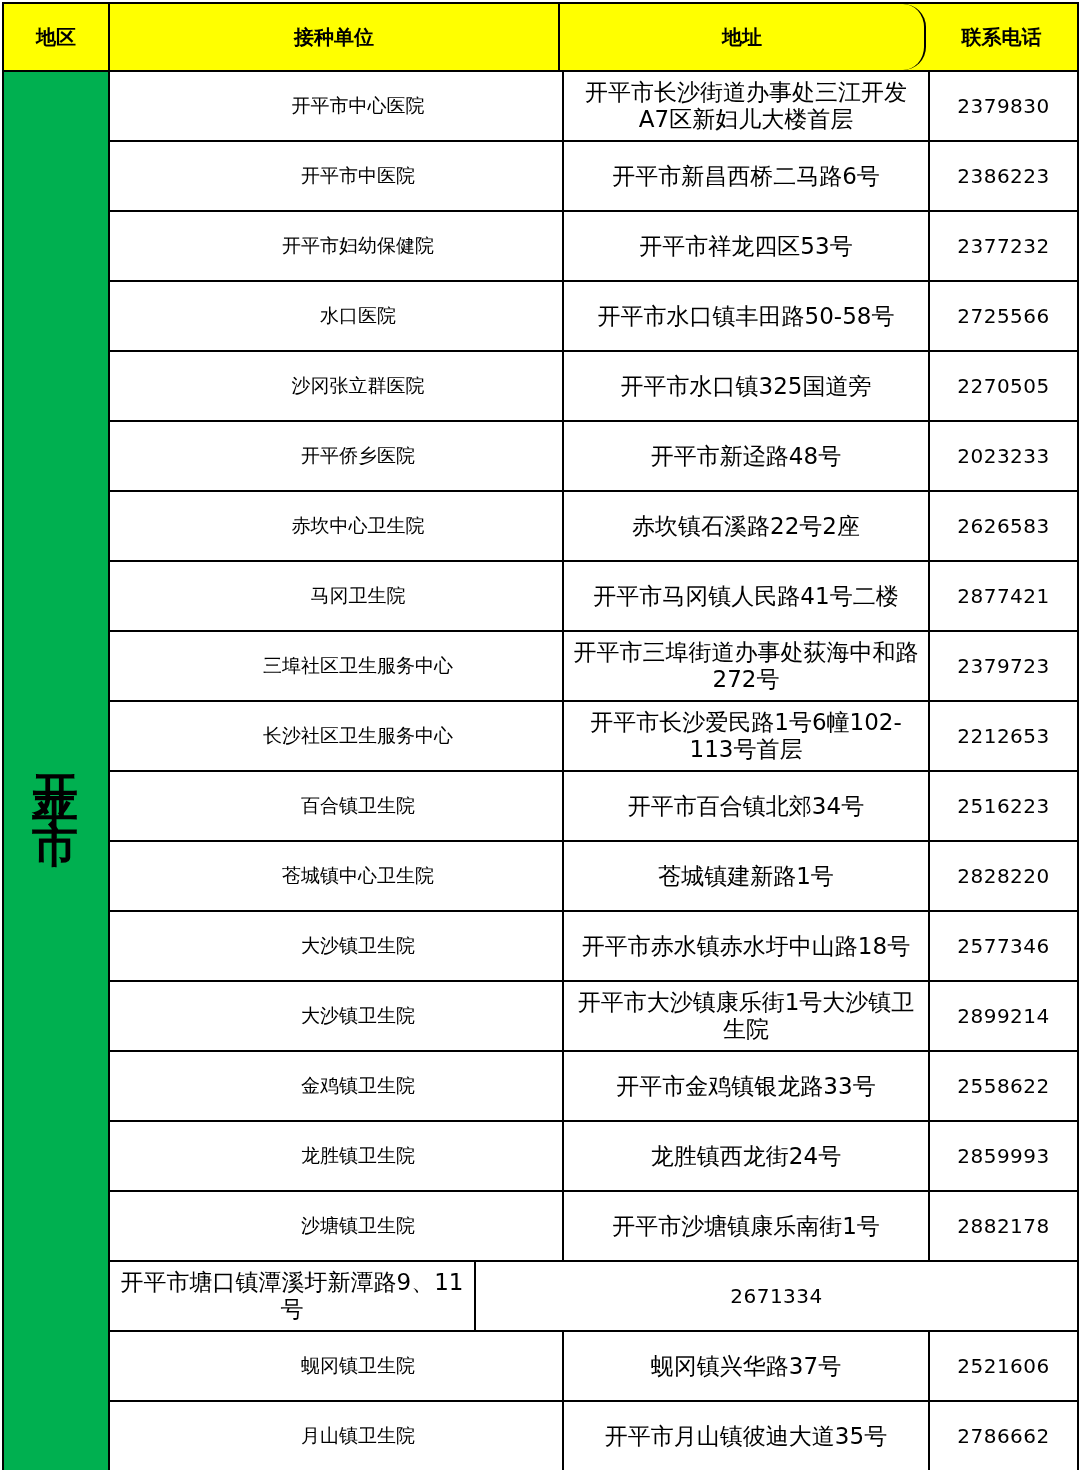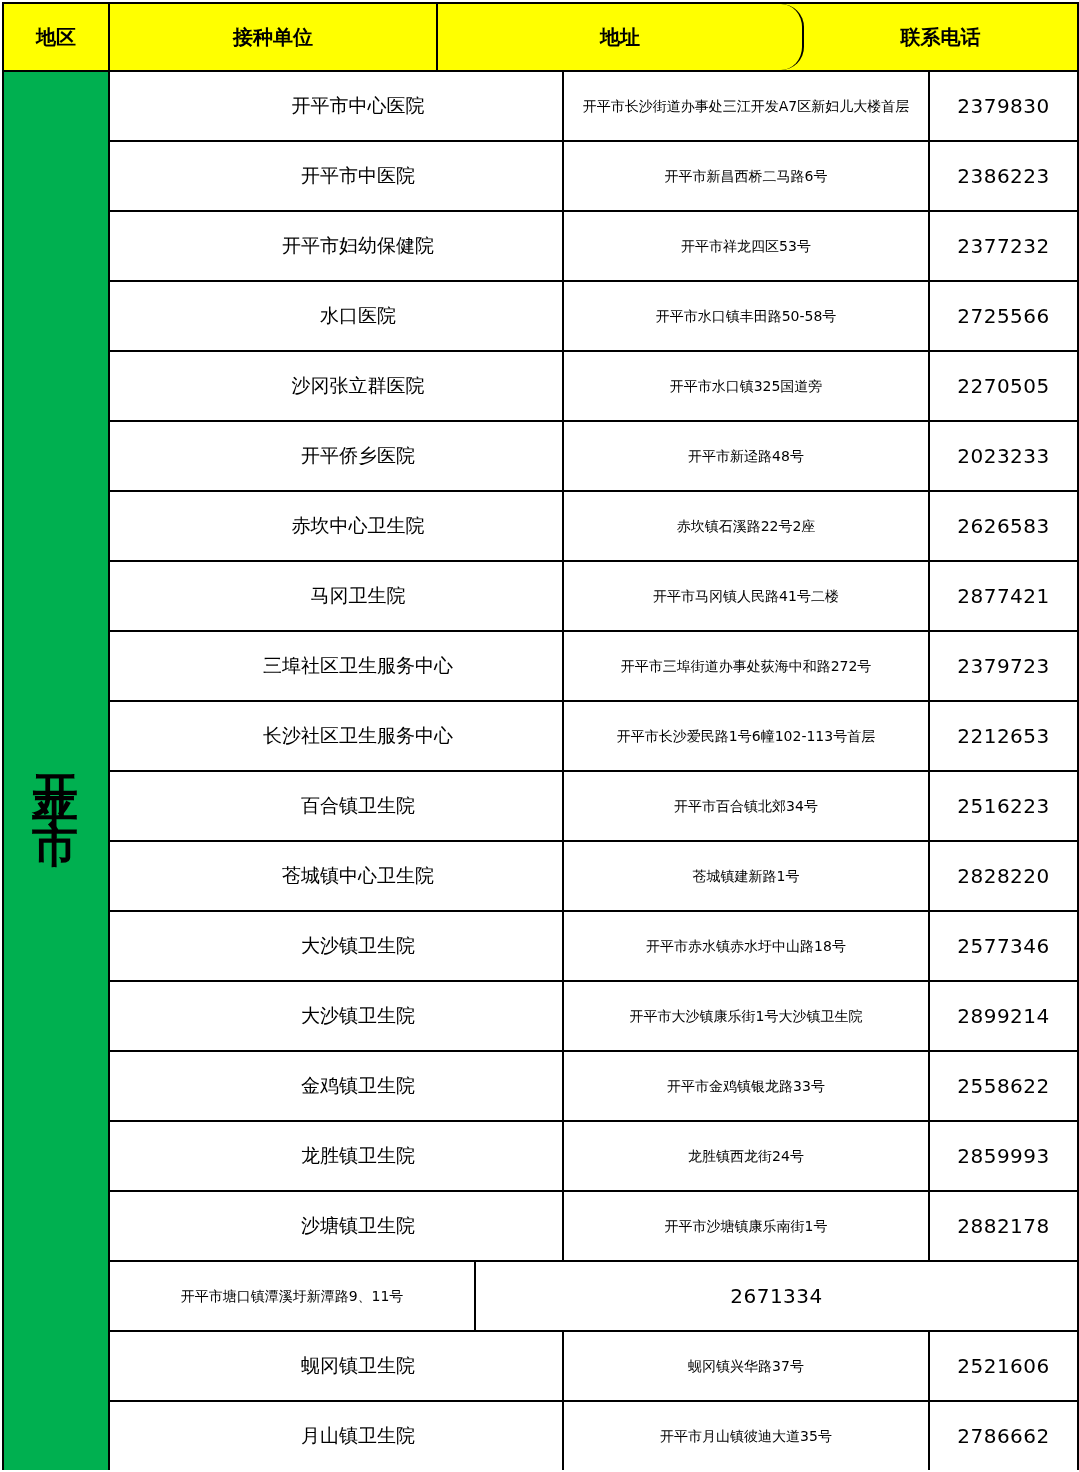--- a/index.html
+++ b/index.html
@@ -40,21 +40,21 @@
     display: flex;
     align-items: center;
     justify-content: center;
     font-size: 20px;
     font-weight: 700;
     box-sizing: border-box;
     border-right: 2px solid var(--border, #000);
   }
   .hcell:last-child { border-right: none; border-radius: 31px; }
   .h-region  { width: 106px; }
-  .h-unit    { width: 328px; text-align: right; }
+  .h-unit    { width: 450px; text-align: right; }
   .h-address { width: 366px; border-radius: 23px; }
   .h-phone   { flex: 1; }
   
   .body-wrap {
     flex: 1;
     display: flex;
     min-height: 0;
   }
   .region-cell {
     width: 106px;
@@ -102,22 +102,22 @@
     width: 410px;
     flex: 0 0 410px;
     border-right: 2px solid var(--border, #000);
     font-size: 19px;
     margin-left: 44px;
   }
   .cell-address {
     width: 366px;
     flex: 0 0 366px;
     border-right: 2px solid var(--border, #000);
-    font-size: 14px;
-    line-height: 35px;
+    font-size: 23px;
+    line-height: 27px;
     padding: 2px 6px;
   }
   .cell-phone {
     flex: 1;
     font-size: 20px;
     letter-spacing: 0.5px;
   }
 </style>
 </head>
 <body>

